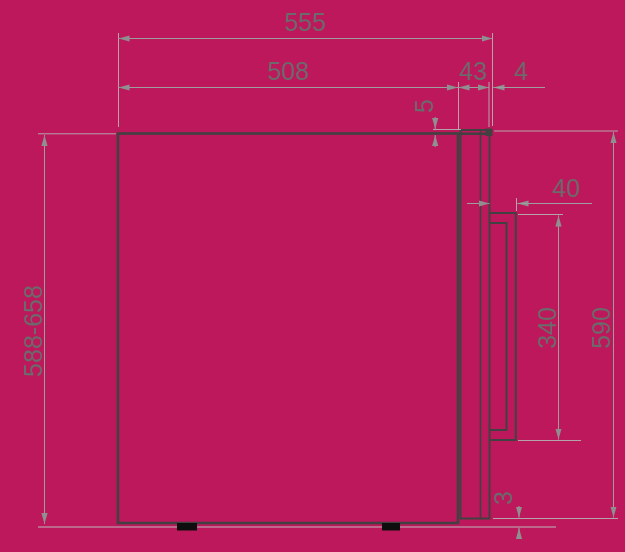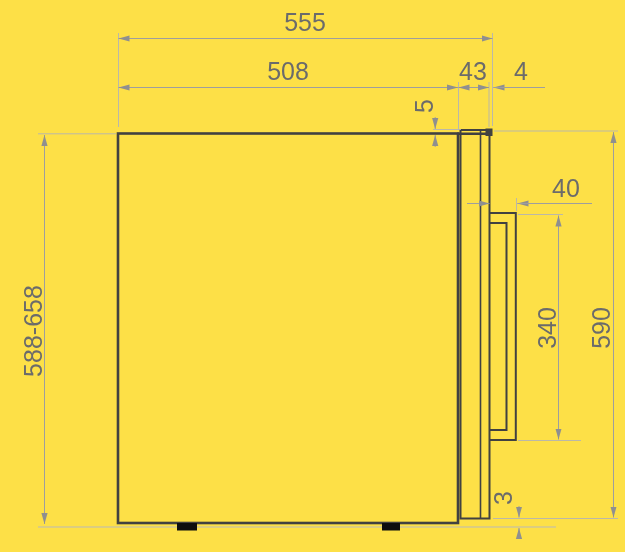--- a/index.html
+++ b/index.html
@@ -1,20 +1,20 @@
 <!DOCTYPE html>
 <html><head>
 <meta charset="utf-8">
 <style>
   html, body { margin: 0; padding: 0; background: #ffffff; }
   .stage {
     position: relative;
     width: 625px;
     height: 552px;
-    background: #fde047;
+    background: #be185d;
     font-family: "Liberation Sans", sans-serif;
     overflow: hidden;
   }
   svg text {
     font-family: "Liberation Sans", sans-serif;
     font-size: 25px;
     fill: #6b6b6b;
   }
   .objline   { stroke: #414141; fill: none; }
   .dimline   { stroke: #9e9e9e; stroke-width: 1; fill: none; }

